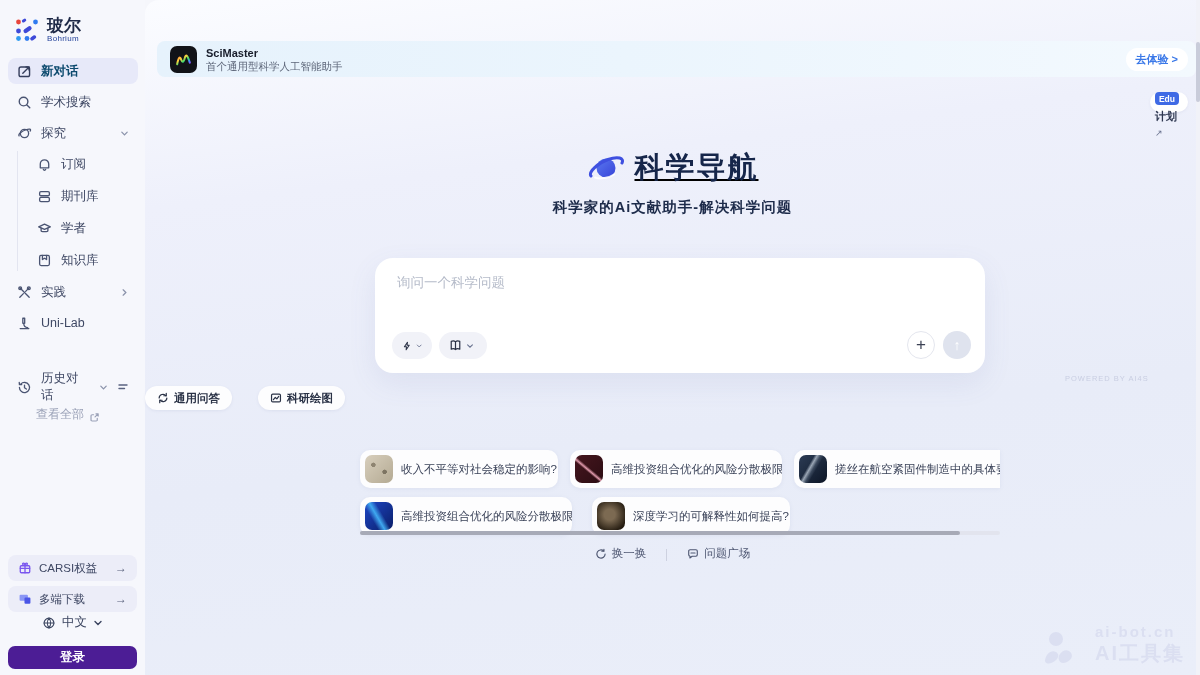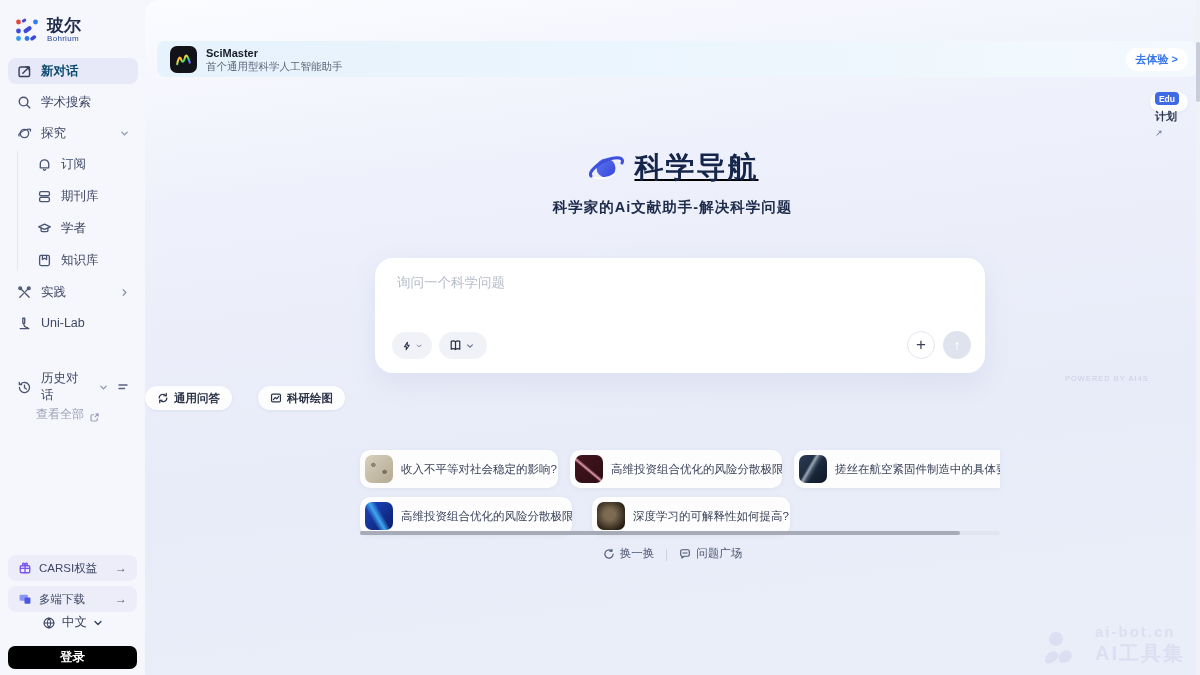--- a/index.html
+++ b/index.html
@@ -18,21 +18,21 @@
   .nav-sub { left:28px; width:110px; }
   .indent-line { position:absolute; left:17px; top:151px; width:1px; height:120px; background:#e3e5f0; }
   .view-all { position:absolute; left:36px; top:406px; display:flex; align-items:flex-end; gap:5px;
               font-size:12px; color:#9aa1b7; cursor:pointer; }
   .side-pill { position:absolute; left:8px; width:129px; height:26px; background:#ecedf8; border-radius:8px;
                display:flex; align-items:center; gap:7px; padding:0 10px; font-size:11.5px; color:#3f4864; cursor:pointer; }
   .side-pill .grow { flex:1; }
   .arrow-r { color:#59617c; font-size:12px; }
   .lang-row { position:absolute; left:0; top:614px; width:145px; display:flex; justify-content:center;
               align-items:center; gap:6px; font-size:12.5px; color:#3a445f; cursor:pointer; }
-  .login-btn { position:absolute; left:8px; top:646px; width:129px; height:23px; background:#000000; border:none;
+  .login-btn { position:absolute; left:8px; top:646px; width:129px; height:23px; background:#4c1d95; border:none;
                border-radius:7px; color:#ffffff; font-size:12.5px; font-weight:bold; cursor:pointer;
                font-family:"Liberation Sans",sans-serif; }
 
   
   #main { position:absolute; left:145px; top:0; width:1055px; height:675px; border-radius:14px 0 0 0;
           background:linear-gradient(173deg, #fbfcff 0%, #eef0fb 26%, #e8ecf8 62%, #eaeef9 100%); }
 
   
   .banner { position:absolute; left:12px; top:41px; width:1039px; height:36px; border-radius:8px;
             background:linear-gradient(90deg,#e6f2fc 0%, #ebf5fd 45%, #f3f9fe 100%);
@@ -101,21 +101,21 @@
   .chip3 { left:649px; top:450px; width:206px; border-radius:10px 0 0 10px; }
   .chip4 { left:215px; top:497px; width:212px; }
   .chip5 { left:447px; top:497px; width:198px; }
 
   
   .chips-track { position:absolute; left:215px; top:531px; width:640px; height:4px; background:#e2e4ee; border-radius:2px; }
   .chips-thumb { position:absolute; left:0; top:0; width:600px; height:4px; background:#a7aab7; border-radius:2px; cursor:pointer; }
 
   
   .footer-row { position:absolute; left:0; top:546px; width:1055px; display:flex; justify-content:center;
-                align-items:flex-end; gap:12px; font-size:11.5px; color:#4d5671; }
+                align-items:flex-end; gap:20px; font-size:11.5px; color:#4d5671; }
   .footer-link { display:flex; align-items:center; gap:5px; cursor:pointer; }
   .footer-div { width:1px; height:12px; background:#cdd1e0; }
 
   
   .watermark { position:absolute; right:15px; bottom:8px; display:flex; align-items:flex-end; gap:8px; color:#dbdff1; }
   .wm-text { text-align:left; font-weight:bold; }
   .wm-line1 { font-size:15px; letter-spacing:2px; }
   .wm-line2 { font-size:20px; letter-spacing:2px; }
 
   

